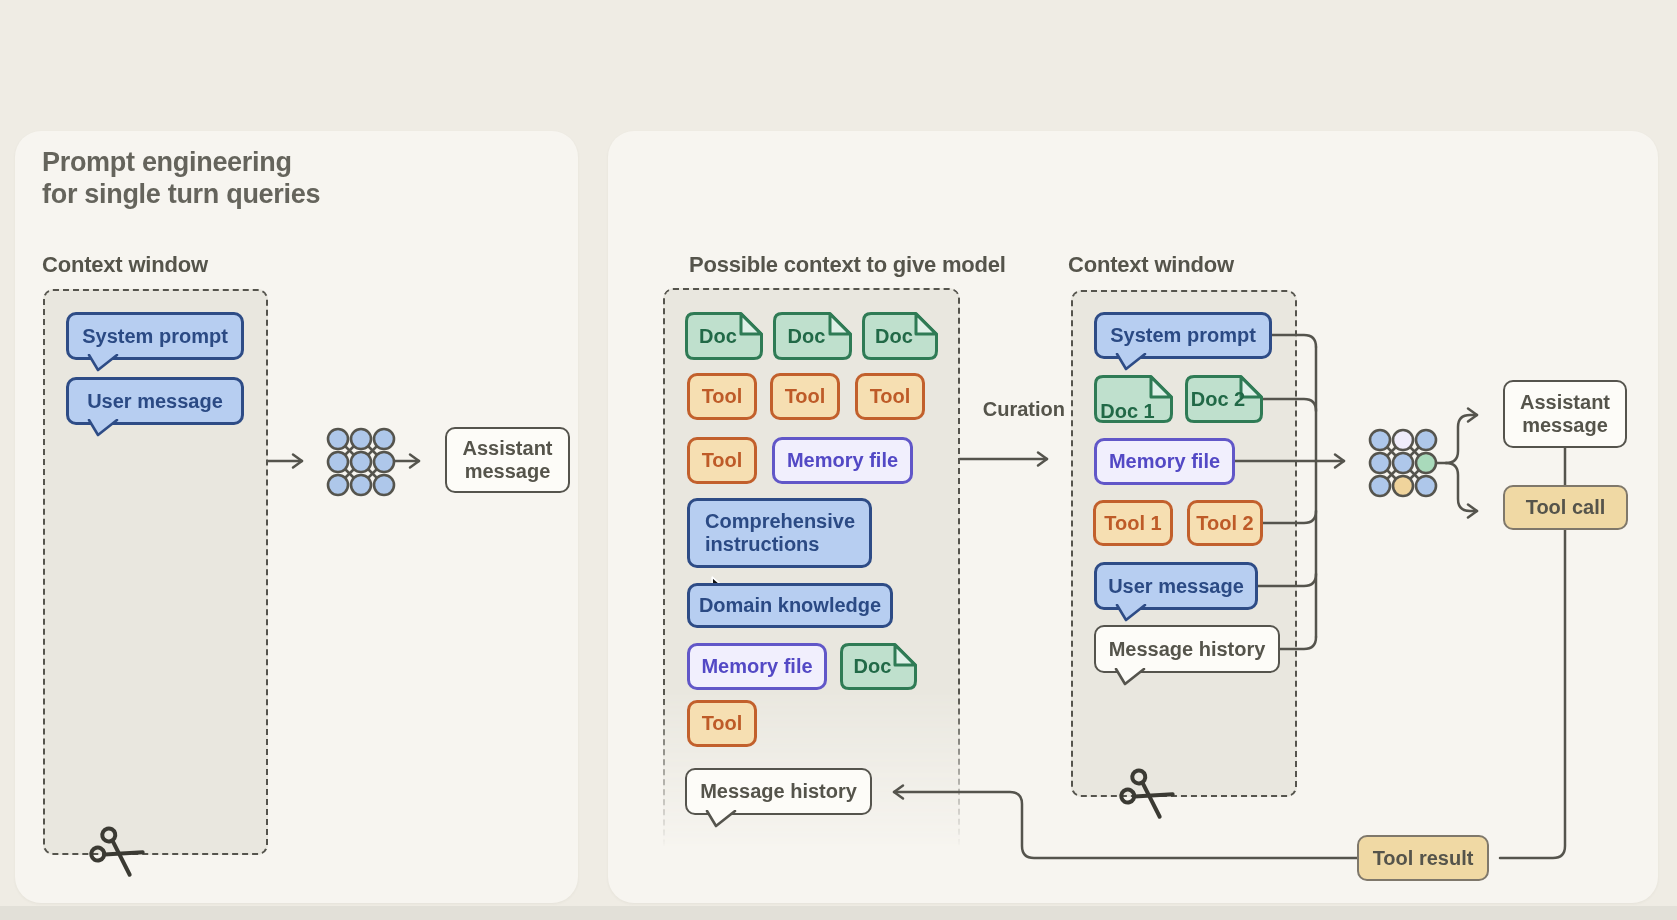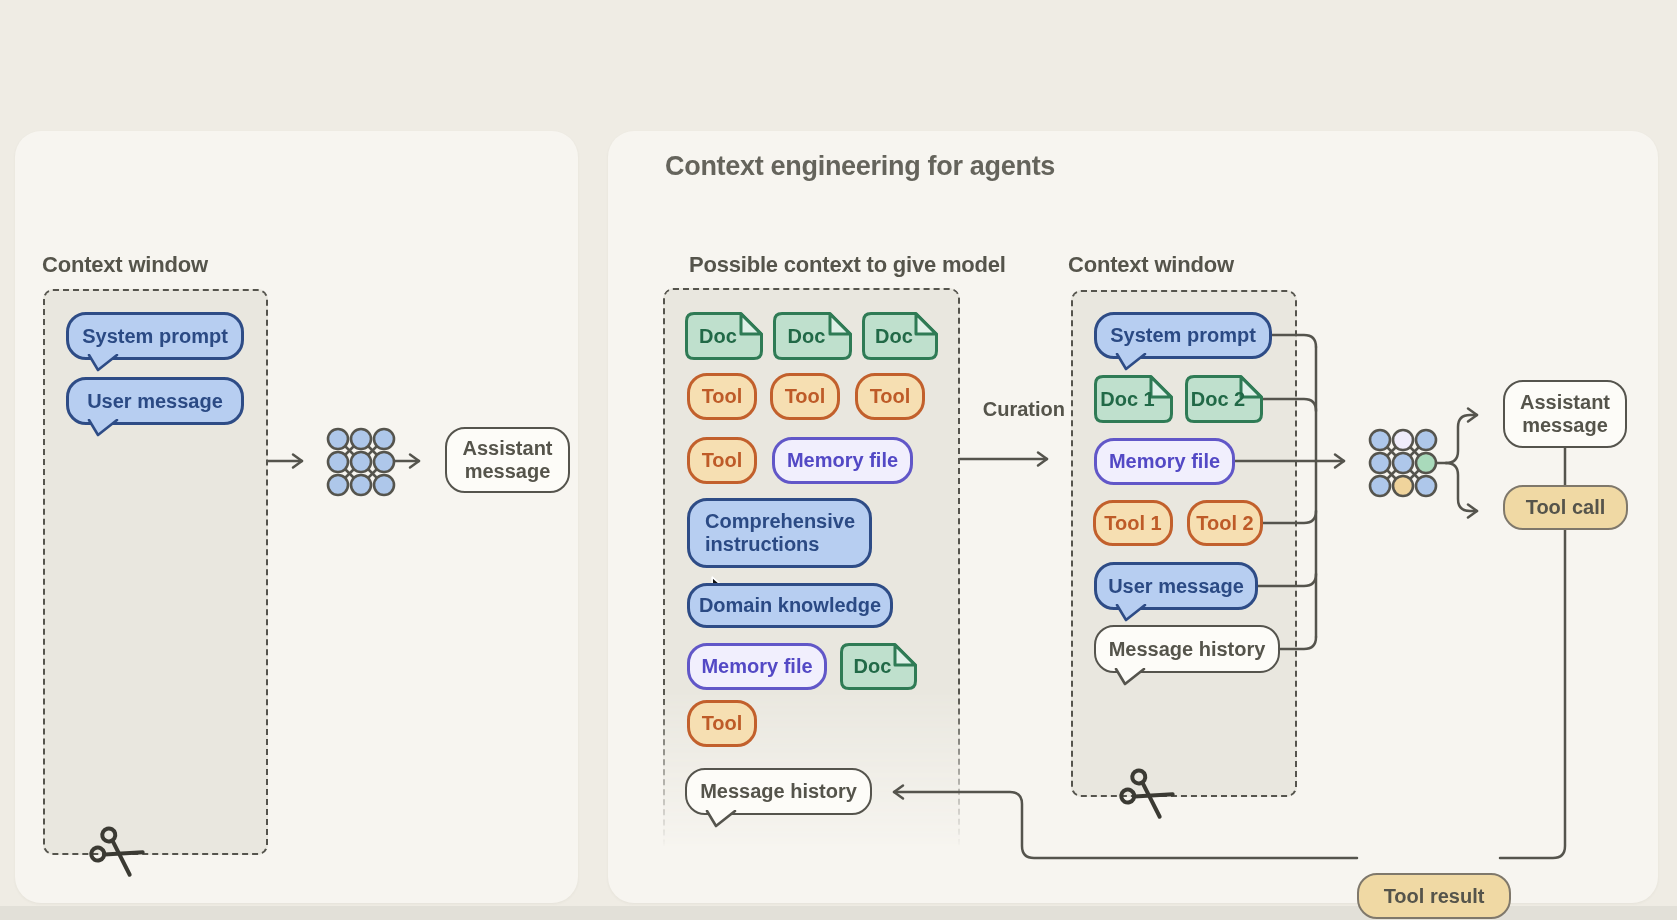--- a/index.html
+++ b/index.html
@@ -12,21 +12,21 @@
   .card.left{left:15px;top:131px;width:563px;height:772px;}
   .card.right{left:608px;top:131px;width:1050px;height:772px;}
   .h2{position:absolute;font-size:27px;line-height:32px;font-weight:700;color:var(--head-ink);white-space:pre-line;letter-spacing:-0.3px;}
   .label{position:absolute;font-size:22px;font-weight:700;color:var(--label-ink);letter-spacing:-0.2px;}
   .dashedbox{position:absolute;background:var(--container-bg);border:2.5px dashed var(--ink);border-radius:10px;box-sizing:border-box;}
   .fadebottom{-webkit-mask-image:linear-gradient(to bottom,#000 70%,rgba(0,0,0,0) 97%);
               mask-image:linear-gradient(to bottom,#000 70%,rgba(0,0,0,0) 97%);}
   .overlay{position:absolute;left:0;top:0;width:1677px;height:920px;pointer-events:none;}
   .wire{stroke:var(--ink);stroke-width:2.5;fill:none;stroke-linecap:round;}
   .node{position:absolute;box-sizing:border-box;display:flex;align-items:center;justify-content:center;
-        font-size:20px;line-height:23px;font-weight:700;border-radius:20px;text-align:center;}
+        font-size:20px;line-height:23px;font-weight:700;border-radius:10px;text-align:center;}
   .node.blue{background:var(--blue-fill);border:3px solid var(--blue-border);color:var(--blue-text);}
   .node.tool{background:var(--tool-fill);border:3px solid var(--tool-border);color:var(--tool-text);}
   .node.memory{background:var(--mem-fill);border:3px solid var(--mem-border);color:var(--mem-text);}
   .node.white{background:var(--white-fill);border:2.5px solid var(--ink);color:var(--gray-text);}
   .node.tan{background:var(--tan-fill);border:2.5px solid var(--tan-border);color:var(--gray-text);}
   .node.doc{background:none;border:none;color:var(--doc-text);}
   .node.left-align{justify-content:flex-start;text-align:left;padding-left:15px;}
   .node .docsvg{position:absolute;left:0;top:0;}
   .node .doclabel{position:relative;margin-right:12px;}
   .node .tail{position:absolute;left:18px;bottom:-15px;}
@@ -36,21 +36,22 @@
 <body>
 
 <div class="page">
 
   <div class="strip"></div>
 
 
   <div class="card left"></div>
   <div class="card right"></div>
 
-  <div class="h2" style="left:665px;top:150px;">Context engineering for agents</div>
+  <div class="h2" style="left:42px;top:146px;">Prompt engineering
+for single turn queries</div>
   <div class="label" style="left:42px;top:252px;">Context window</div>
   <div class="label" style="left:665px;top:252px;margin-left:24px;">Possible context to give model</div>
   <div class="label" style="left:1068px;top:252px;">Context window</div>
   <div class="curation" style="left:965px;top:398px;width:100px;text-align:right;">Curation</div>
 
   <div class="dashedbox" style="left:43px;top:289px;width:225px;height:566px;"></div>
   <div class="dashedbox fadebottom" style="left:663px;top:288px;width:297px;height:577px;"></div>
   <div class="dashedbox" style="left:1071px;top:290px;width:226px;height:507px;"></div>
 
   <svg class="overlay" viewBox="0 0 1677 920">
@@ -189,21 +190,21 @@
       </div>
       <div class="node tool" style="left: 687px; top: 700px; width: 70px; height: 47px;">Tool</div>
       <div class="node white" style="left: 685px; top: 768px; width: 187px; height: 47px;">Message history<svg class="tail" width="32" height="18" viewBox="0 0 32 18">
           <path d="M2,0 L30,0 L11,16 Z" fill="var(--white-fill)"></path>
           <path d="M30,1 L11,16 L2,1" fill="none" stroke="var(--ink)" stroke-width="2.6" stroke-linecap="round" stroke-linejoin="round"></path>
         </svg></div>
       <div class="node blue" style="left: 1094px; top: 312px; width: 178px; height: 47px;">System prompt<svg class="tail" width="32" height="18" viewBox="0 0 32 18">
           <path d="M2,0 L30,0 L11,16 Z" fill="var(--blue-fill)"></path>
           <path d="M30,1 L11,16 L2,1" fill="none" stroke="var(--blue-border)" stroke-width="2.6" stroke-linecap="round" stroke-linejoin="round"></path>
         </svg></div>
-      <div class="node doc" style="left: 1094px; top: 375px; width: 79px; height: 48px;">
+      <div class="node doc" style="left: 1094px; top: 375px; width: 79px; height: 48px; align-items: flex-end;">
         <svg class="docsvg" width="79" height="48" viewBox="0 0 79 48">
           <path d="M 9 1.5 L 57 1.5 L 77.5 22 L 77.5 39 Q 77.5 46.5 70 46.5 L 9 46.5 Q 1.5 46.5 1.5 39 L 1.5 9 Q 1.5 1.5 9 1.5 Z" fill="var(--doc-fill)" stroke="var(--doc-border)" stroke-width="3" stroke-linejoin="round"></path>
           <path d="M 57 2 L 77 22 L 57 22 Z" fill="var(--doc-flap)" stroke="var(--doc-border)" stroke-width="3" stroke-linejoin="round"></path>
         </svg>
         <span class="doclabel">Doc 1</span>
       </div>
       <div class="node doc" style="left: 1185px; top: 375px; width: 78px; height: 48px;">
         <svg class="docsvg" width="78" height="48" viewBox="0 0 78 48">
           <path d="M 9 1.5 L 56 1.5 L 76.5 22 L 76.5 39 Q 76.5 46.5 69 46.5 L 9 46.5 Q 1.5 46.5 1.5 39 L 1.5 9 Q 1.5 1.5 9 1.5 Z" fill="var(--doc-fill)" stroke="var(--doc-border)" stroke-width="3" stroke-linejoin="round"></path>
           <path d="M 56 2 L 76 22 L 56 22 Z" fill="var(--doc-flap)" stroke="var(--doc-border)" stroke-width="3" stroke-linejoin="round"></path>
@@ -216,16 +217,16 @@
       <div class="node blue" style="left: 1094px; top: 562px; width: 164px; height: 48px;">User message<svg class="tail" width="32" height="18" viewBox="0 0 32 18">
           <path d="M2,0 L30,0 L11,16 Z" fill="var(--blue-fill)"></path>
           <path d="M30,1 L11,16 L2,1" fill="none" stroke="var(--blue-border)" stroke-width="2.6" stroke-linecap="round" stroke-linejoin="round"></path>
         </svg></div>
       <div class="node white" style="left: 1094px; top: 625px; width: 186px; height: 48px;">Message history<svg class="tail" width="32" height="18" viewBox="0 0 32 18">
           <path d="M2,0 L30,0 L11,16 Z" fill="var(--white-fill)"></path>
           <path d="M30,1 L11,16 L2,1" fill="none" stroke="var(--ink)" stroke-width="2.6" stroke-linecap="round" stroke-linejoin="round"></path>
         </svg></div>
       <div class="node white" style="left: 1503px; top: 380px; width: 124px; height: 68px;">Assistant message</div>
       <div class="node tan" style="left: 1503px; top: 485px; width: 125px; height: 45px;">Tool call</div>
-      <div class="node tan" style="left: 1357px; top: 873px; width: 154px; height: 46px;">Tool result</div>
+      <div class="node tan" style="left: 1357px; top: 835px; width: 132px; height: 46px;">Tool result</div>
     </div>
 
 </div>
 
 </body></html>

